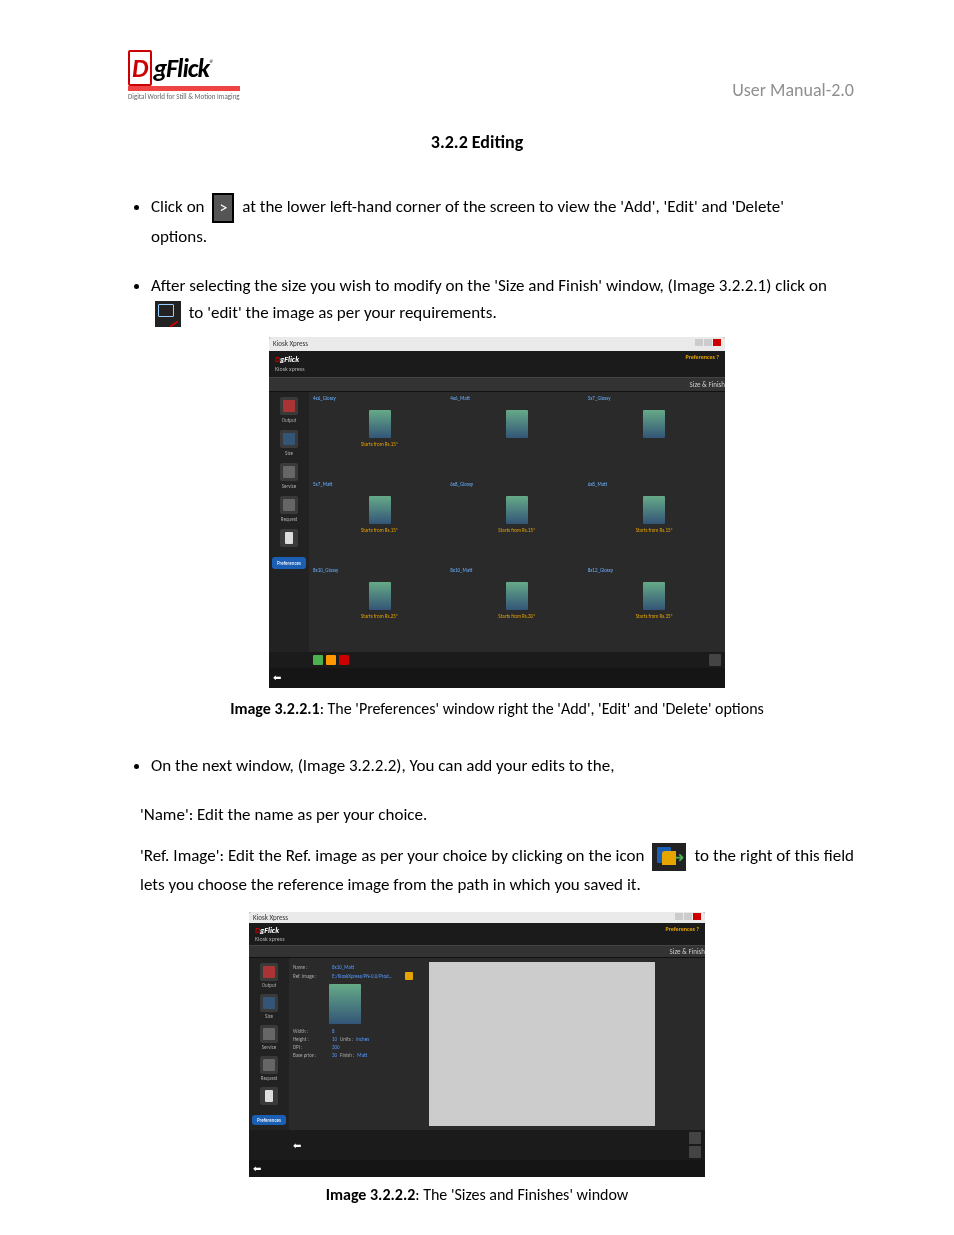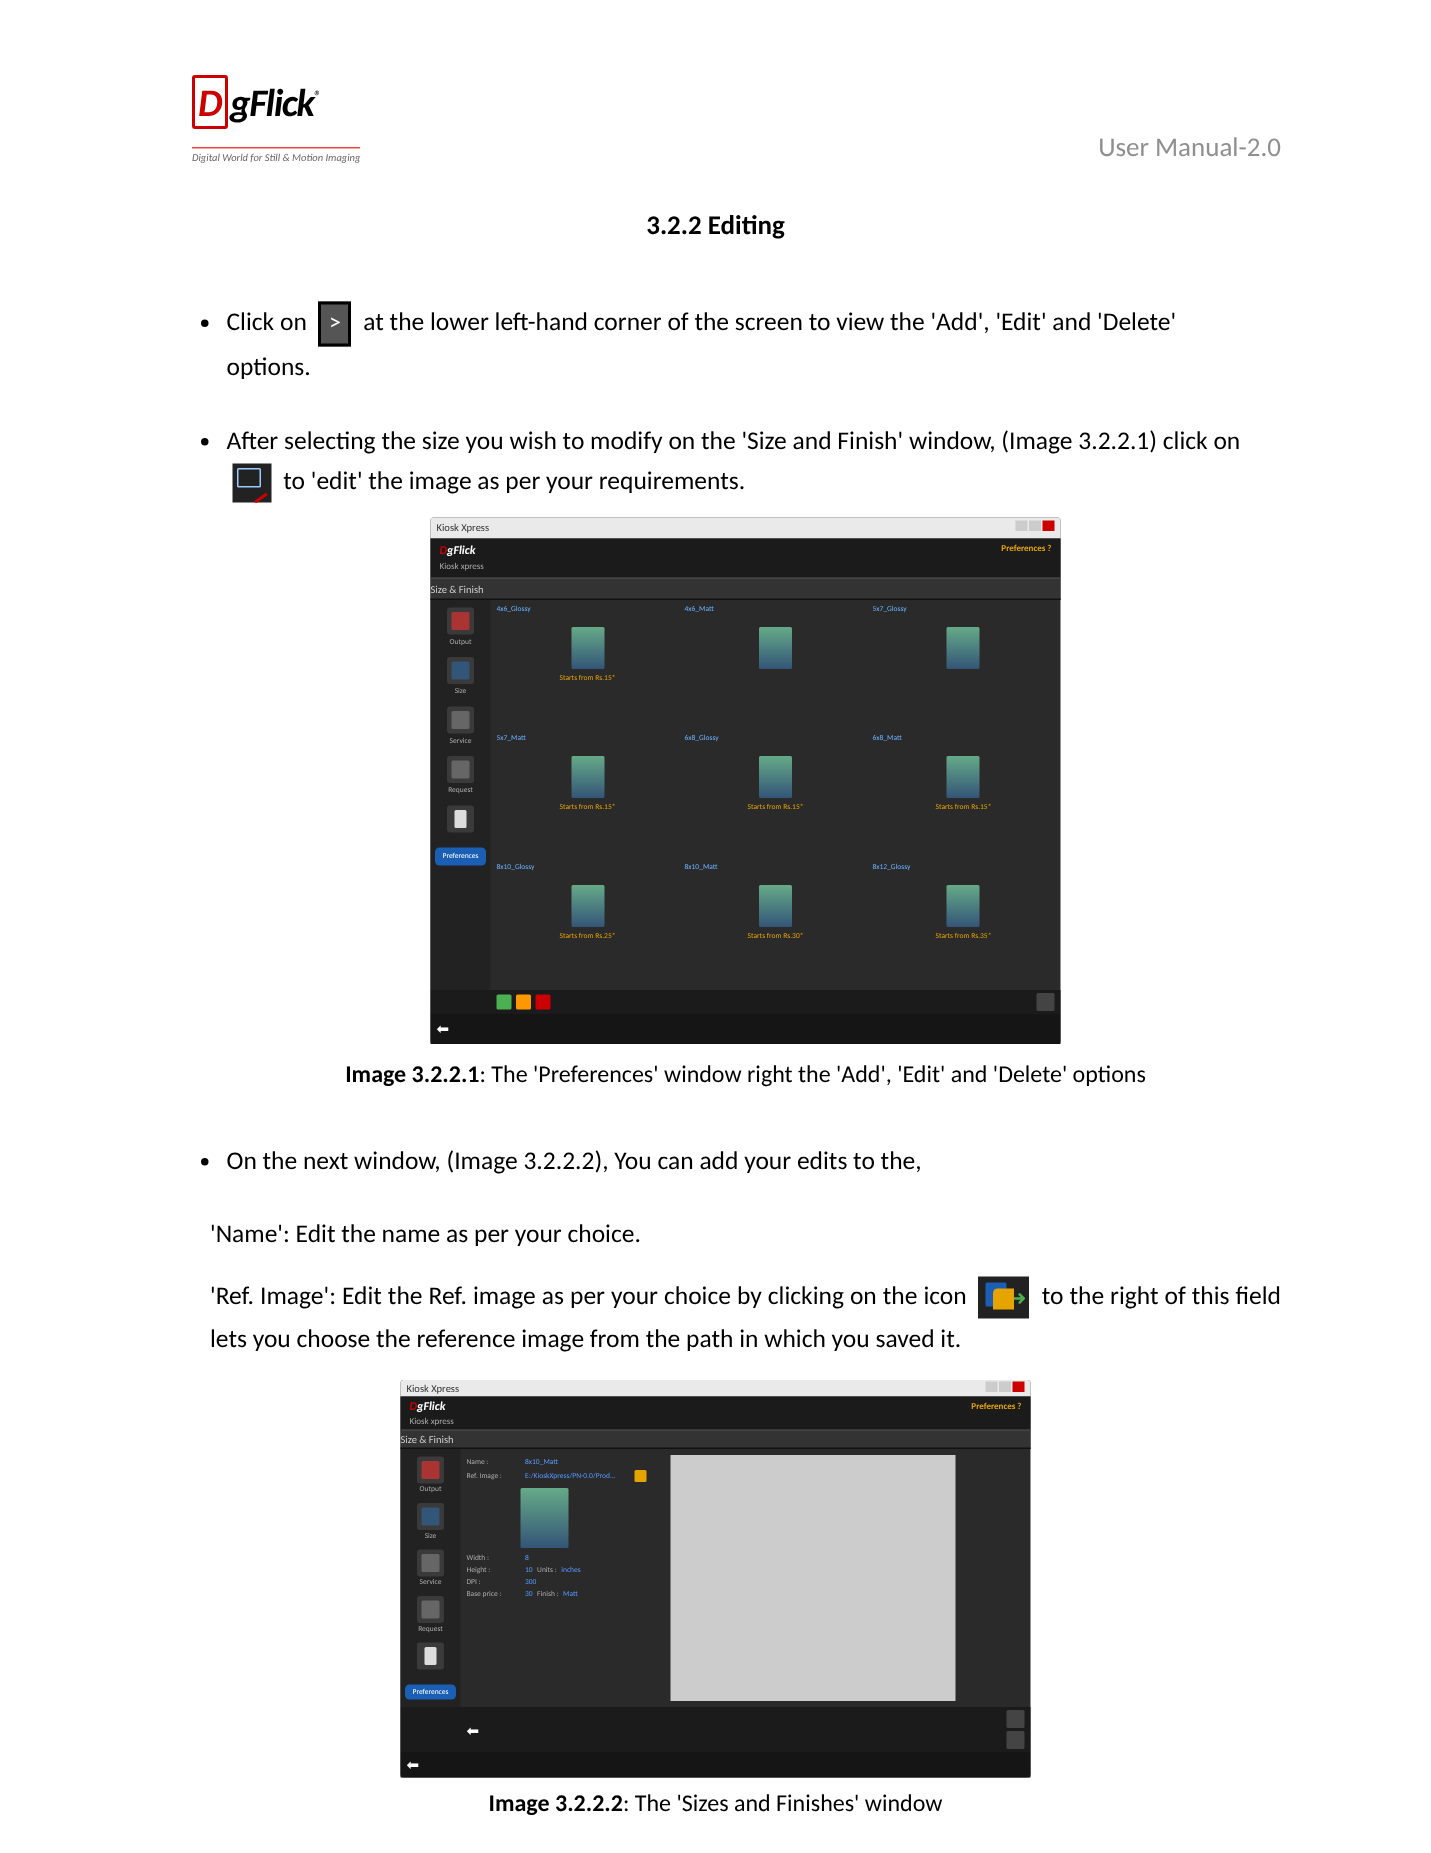--- a/index.html
+++ b/index.html
@@ -42,24 +42,23 @@
     border-radius: 2px;
   }
   .logo-main .trademark {
     font-size: 10px;
     vertical-align: super;
     font-weight: 400;
   }
   .logo-sub {
     font-size: 7px;
     color: #666;
-    border-top: 1px solid #ef4444;
-    margin-top: 12px;
+    border-top: 5px solid #ef4444;
+    margin-top: 0;
     padding-top: 1px;
-    font-style: italic;
   }
   .header-label {
     color: #8f8f8f;
     font-size: 18px;
   }
   h2.section-title {
     text-align: center;
     font-size: 18px;
     font-weight: 700;
     margin: 30px 0 40px 0;
@@ -136,21 +135,21 @@
     border-top-left-radius: 3px;
   }
   .folder-icon .arrow {
     position: absolute;
     right: 2px; bottom: 2px;
     font-size: 14px;
     color: #4caf50;
   }
   .screenshot-block {
     margin: 10px auto 8px auto;
-    width: 420px;
+    width: 456px;
     background: #2a2a2a;
     border-radius: 2px;
     font-size: 7px;
     color: #ccc;
   }
   .ss-titlebar {
     background: #eaeaea;
     color: #333;
     font-size: 7px;
     padding: 1px 4px;
@@ -180,21 +179,21 @@
   }
   .ss-brand .d { color: #c00; }
   .ss-brand .sub { display:block; font-size:6px; font-weight:400; font-style:normal; color:#aaa; }
   .ss-pref {
     color: #e6a400;
     font-size: 6px;
     font-weight: bold;
   }
   .ss-sectionbar {
     background: #333;
-    text-align: left;
+    text-align: right;
     padding: 1px 0;
     font-size: 7px;
     border-top: 1px solid #444;
     border-bottom: 1px solid #111;
   }
   .ss-body {
     display: flex;
   }
   .ss-sidebar {
     width: 40px;

